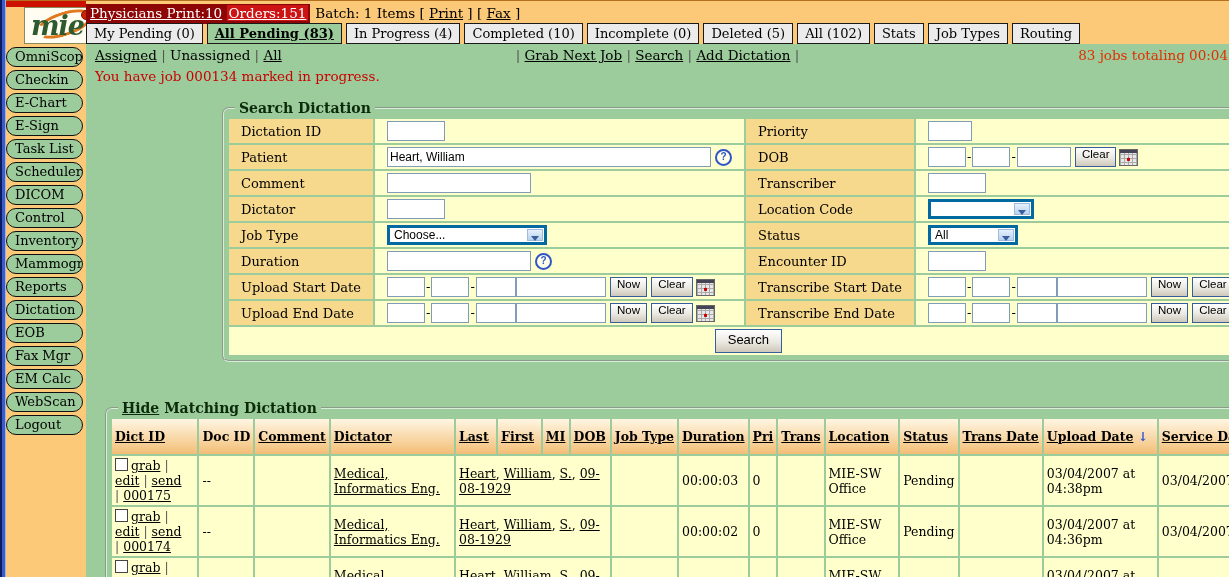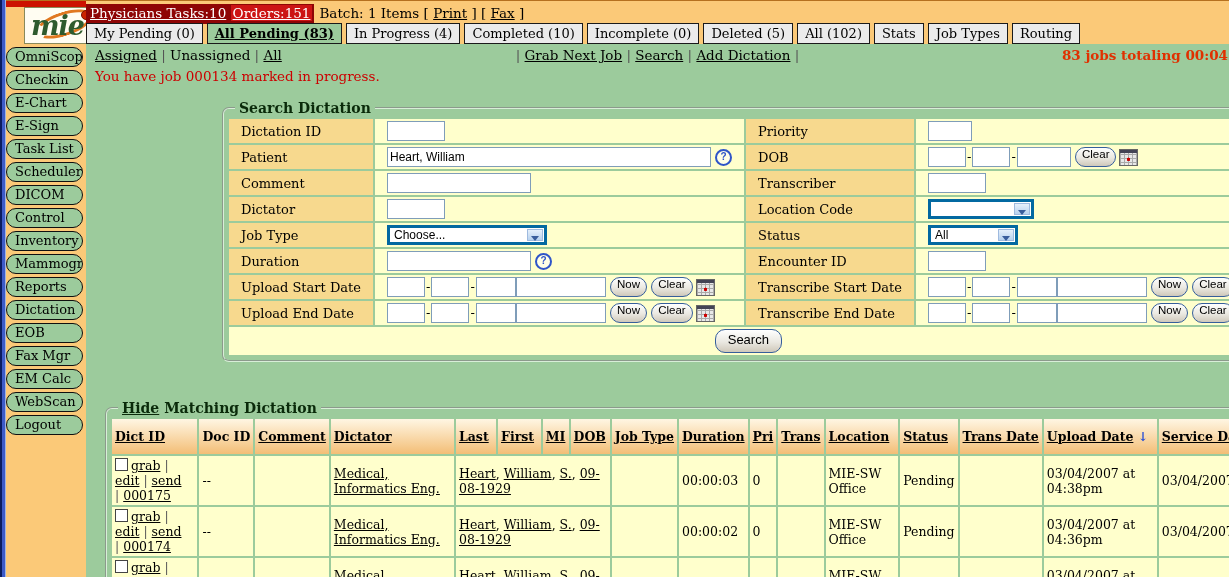--- a/index.html
+++ b/index.html
@@ -24,21 +24,21 @@
   .tab.active{background:#9CCB9C;font-weight:bold;text-decoration:underline;}
   
   .sidebar{position:absolute;left:6px;top:44px;width:80px;bottom:0;background:#FBC978;}
   .side-btn{width:77px;box-sizing:border-box;margin:3px 0 0 0;background:#9CCB9C;border:1px solid #101010;
             border-radius:10px;padding:1px 2px 2px 8px;font-size:13px;white-space:nowrap;overflow:hidden;cursor:pointer;}
   
   .main{position:absolute;left:86px;top:44px;right:0;bottom:0;background:#9CCB9C;}
   .subnav{position:relative;height:20px;padding-top:3px;font-size:13.5px;}
   .filters{position:absolute;left:9px;top:3px;}
   .actions{position:absolute;left:0;right:0;top:3px;text-align:center;}
-  .jobs{position:absolute;right:1px;top:3px;color:#E03000;white-space:nowrap;font-weight:bold;}
+  .jobs{position:absolute;right:1px;top:3px;color:#E03000;white-space:nowrap;}
   .message{color:#CC0000;margin:1px 0 0 9px;font-size:13.5px;}
   .lnk{text-decoration:underline;cursor:pointer;}
   .sep{color:#555;}
   
   fieldset{border:2px groove #D8EED8;border-radius:7px;padding:1px 3px 3px;margin:0;}
   legend{font-weight:bold;font-size:14px;color:#0A2A0A;margin-left:8px;padding:0 4px;}
   .fs-search{position:absolute;left:136px;top:56px;width:884px;box-sizing:border-box;}
   .fs-results{position:absolute;left:19px;top:356px;width:1155px;height:240px;box-sizing:border-box;overflow:hidden;}
   
   .ftable{width:100%;border-collapse:separate;border-spacing:2px;font-size:13px;}
@@ -47,21 +47,21 @@
   td.val{background:#FFFFCC;white-space:nowrap;}
   .txt{height:16px;border:1px solid #7F9DB9;font:12px "Liberation Sans",sans-serif;padding:1px 2px;background:#fff;vertical-align:middle;}
   .w-sm{width:52px;} .w-pat{width:318px;} .w-com{width:138px;} .w-pri{width:38px;}
   .w-d1{width:32px;} .w-d2{width:34px;} .w-d3{width:48px;} .w-dbig{width:84px;} .w-dur{width:138px;}
   .fake-select{display:inline-flex;align-items:center;height:20px;border:3px solid #0369a1;background:#fff;
      font:12px "Liberation Sans",sans-serif;position:relative;padding:0 20px 0 4px;box-sizing:border-box;vertical-align:middle;cursor:pointer;}
   .fs-arrow{position:absolute;right:1px;top:1px;bottom:1px;width:16px;background:linear-gradient(#E6F0FB,#B8D2EE);
      border:1px solid #9EBADF;box-sizing:border-box;}
   .fs-arrow::after{content:"";position:absolute;left:3px;top:6px;border:4px solid transparent;border-top:5px solid #3A5E9C;}
   .sel-job{width:160px;} .sel-status{width:90px;} .sel-loc{width:106px;}
-  .xp-btn{display:inline-block;height:18px;line-height:16px;padding:0 6px;border:1px solid #355E9C;border-radius:10px;
+  .xp-btn{display:inline-block;height:18px;line-height:16px;padding:0 6px;border:1px solid #355E9C;border-radius:0;
      background:linear-gradient(#FFFFFF,#EAE8E1 55%,#CFC8BA);font:11.5px "Liberation Sans",sans-serif;vertical-align:middle;cursor:pointer;}
   .search-btn{font-size:13px;height:22px;line-height:20px;padding:0 12px;}
   .qmark{display:inline-block;width:13px;height:13px;line-height:12px;border:2px solid #2F55C8;border-radius:50%;
      color:#2F55C8;font:bold 10px "Liberation Sans",sans-serif;text-align:center;vertical-align:middle;margin-left:4px;background:#FFFFE6;}
   .cal-icon{display:inline-block;width:17px;height:15px;border:1px solid #666;vertical-align:middle;margin-left:3px;
      background:linear-gradient(#445 0 3px, rgba(0,0,0,0) 3px),
        radial-gradient(circle at 50% 62%, #C00 0 1.5px, rgba(0,0,0,0) 2px),
        repeating-linear-gradient(to right,#AAA 0 1px,rgba(0,0,0,0) 1px 4px),
        repeating-linear-gradient(to bottom,#AAA 0 1px,rgba(0,0,0,0) 1px 4px),#E8E8E8;}
   .dash{padding:0 1px;}
@@ -80,21 +80,21 @@
   <div class="blue-stripe"></div>
 
   <div class="header">
     <div class="red-corner"></div>
     <div class="logo-box">
       <span class="logo-orbit"></span>
       <span class="logo-dot"></span>
       <span class="logo-text">mie</span>
     </div>
     <div class="tasks-bar">
-      <span class="tasks-box"><span class="lnk">Physicians Tasks:10</span>
+      <span class="tasks-box"><span class="lnk">Physicians Print:10</span>
         <span class="orders-hl"><span class="lnk">Orders:151</span></span></span><span class="batch-seg"><span>Batch: 1 Items</span>
         [ <span class="lnk">Print</span> ]
         [ <span class="lnk">Fax</span> ]</span>
     </div>
     <div class="tab-bar">
         <div class="tab">My Pending (0)</div>
         <div class="tab active">All Pending (83)</div>
         <div class="tab">In Progress (4)</div>
         <div class="tab">Completed (10)</div>
         <div class="tab">Incomplete (0)</div>

